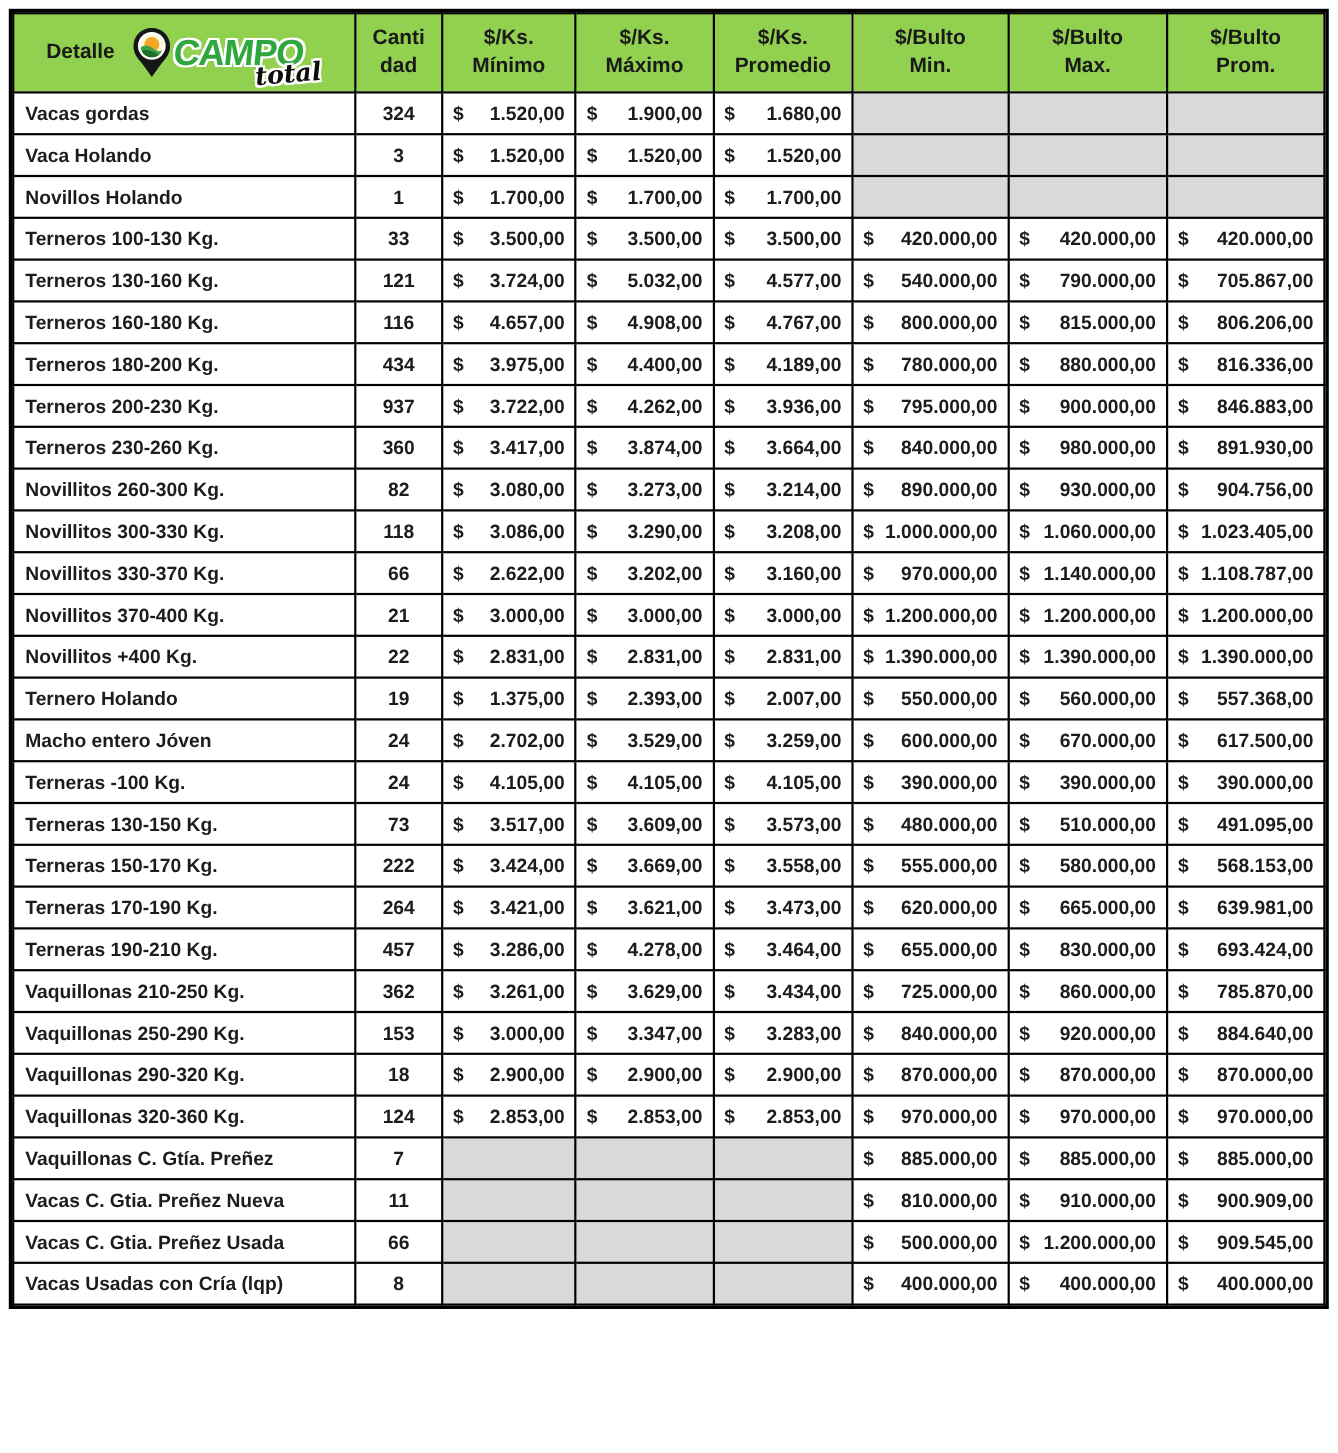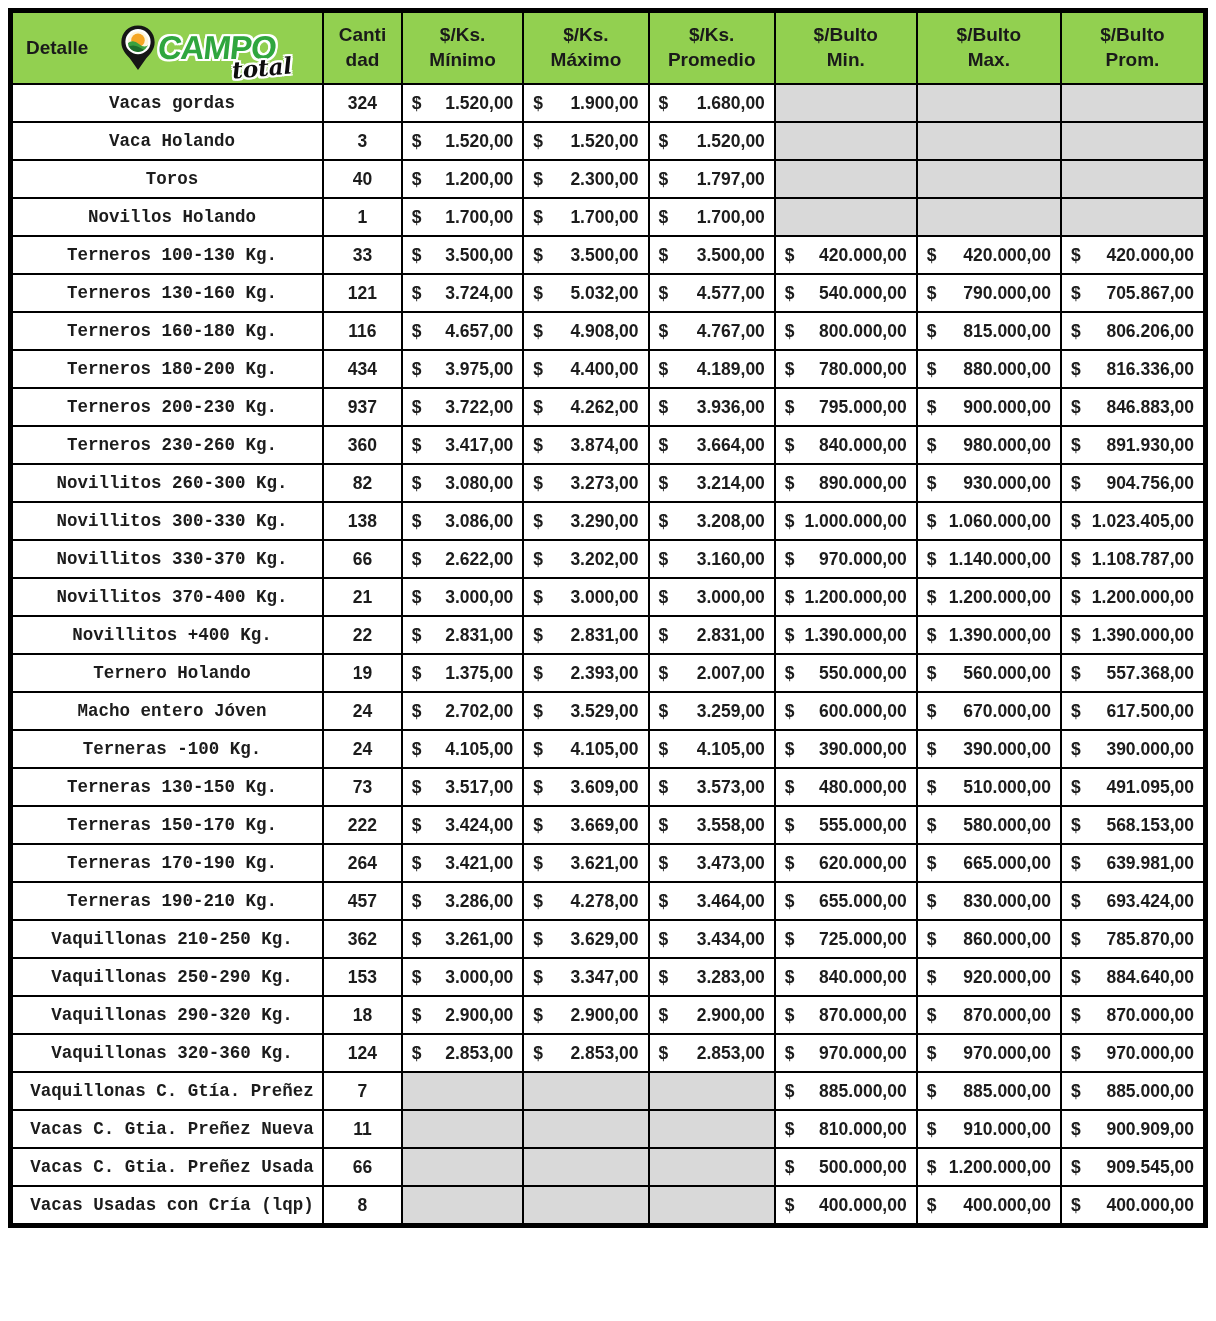--- a/index.html
+++ b/index.html
@@ -16,21 +16,21 @@
   .w-detalle{width:26.1%;} .w-cant{width:6.6%;}
   .w-ksmin{width:10.2%;} .w-ksmax{width:10.5%;} .w-ksprom{width:10.6%;}
   .w-bmin{width:11.9%;} .w-bmax{width:12.1%;} .w-bprom{width:12.0%;}
 
   
   thead th{
     background:#92d050;height:68px;color:#1a1a1a;
     font-size:19px;font-weight:bold;line-height:1.3;text-align:center;
     vertical-align:middle;
   }
-  .head-detalle{display:flex;align-items:center;padding-left:12px;gap:32px;}
+  .head-detalle{display:flex;align-items:center;padding-left:28px;gap:16px;}
   .detalle-label{font-size:19px;font-weight:bold;color:#1a1a1a;}
 
   
   .logo{display:flex;align-items:center;gap:2px;}
   .wordmark{position:relative;display:inline-block;}
   .campo{
     font-size:33px;font-weight:bold;letter-spacing:-1px;color:#2fa63e;
     display:inline-block;transform:skewX(-6deg);
     text-shadow:-2px -2px 0 #fff,2px -2px 0 #fff,-2px 2px 0 #fff,2px 2px 0 #fff,
                  0 -2px 0 #fff,0 2px 0 #fff,-2px 0 0 #fff,2px 0 0 #fff;
@@ -38,21 +38,21 @@
   .total{
     position:absolute;right:-16px;bottom:-13px;
     font-family:"DejaVu Serif",serif;font-style:italic;font-weight:bold;
     font-size:23px;color:#0d0d0d;transform:rotate(-5deg);
     text-shadow:-2px -2px 0 #fff,2px -2px 0 #fff,-2px 2px 0 #fff,2px 2px 0 #fff,
                  0 -2px 0 #fff,0 2px 0 #fff,-2px 0 0 #fff,2px 0 0 #fff;
   }
 
   
   tbody td{height:34px;font-size:17.5px;font-weight:bold;color:#1c1c1c;vertical-align:middle;background:#fff;}
-  td.c-detalle{padding-left:10px;text-align:center;font-family:Liberation Mono, monospace;}
+  td.c-detalle{padding-left:10px;text-align:left;}
   td.c-cant{text-align:center;}
   td.money{text-align:right;padding-right:9px;}
   td.money .cur{float:left;margin-left:8px;}
   td.empty{background:#d9d9d9;}
 </style>
 </head>
 <body>
 
 <div class="page">
   <div class="sheet">
@@ -138,30 +138,20 @@
     <td class="c-detalle">Vaca Holando</td>
     <td class="c-cant">3</td>
     <td class="money"><span class="cur">$</span><span class="val">1.520,00</span></td>
     <td class="money"><span class="cur">$</span><span class="val">1.520,00</span></td>
     <td class="money"><span class="cur">$</span><span class="val">1.520,00</span></td>
     <td class="empty"></td>
     <td class="empty"></td>
     <td class="empty"></td>
   </tr>
           <tr>
-    <td class="c-detalle">Toros</td>
-    <td class="c-cant">40</td>
-    <td class="money"><span class="cur">$</span><span class="val">1.200,00</span></td>
-    <td class="money"><span class="cur">$</span><span class="val">2.300,00</span></td>
-    <td class="money"><span class="cur">$</span><span class="val">1.797,00</span></td>
-    <td class="empty"></td>
-    <td class="empty"></td>
-    <td class="empty"></td>
-  </tr>
-          <tr>
     <td class="c-detalle">Novillos Holando</td>
     <td class="c-cant">1</td>
     <td class="money"><span class="cur">$</span><span class="val">1.700,00</span></td>
     <td class="money"><span class="cur">$</span><span class="val">1.700,00</span></td>
     <td class="money"><span class="cur">$</span><span class="val">1.700,00</span></td>
     <td class="empty"></td>
     <td class="empty"></td>
     <td class="empty"></td>
   </tr>
           <tr>
@@ -229,21 +219,21 @@
     <td class="c-cant">82</td>
     <td class="money"><span class="cur">$</span><span class="val">3.080,00</span></td>
     <td class="money"><span class="cur">$</span><span class="val">3.273,00</span></td>
     <td class="money"><span class="cur">$</span><span class="val">3.214,00</span></td>
     <td class="money"><span class="cur">$</span><span class="val">890.000,00</span></td>
     <td class="money"><span class="cur">$</span><span class="val">930.000,00</span></td>
     <td class="money"><span class="cur">$</span><span class="val">904.756,00</span></td>
   </tr>
           <tr>
     <td class="c-detalle">Novillitos 300-330 Kg.</td>
-    <td class="c-cant">138</td>
+    <td class="c-cant">118</td>
     <td class="money"><span class="cur">$</span><span class="val">3.086,00</span></td>
     <td class="money"><span class="cur">$</span><span class="val">3.290,00</span></td>
     <td class="money"><span class="cur">$</span><span class="val">3.208,00</span></td>
     <td class="money"><span class="cur">$</span><span class="val">1.000.000,00</span></td>
     <td class="money"><span class="cur">$</span><span class="val">1.060.000,00</span></td>
     <td class="money"><span class="cur">$</span><span class="val">1.023.405,00</span></td>
   </tr>
           <tr>
     <td class="c-detalle">Novillitos 330-370 Kg.</td>
     <td class="c-cant">66</td>

